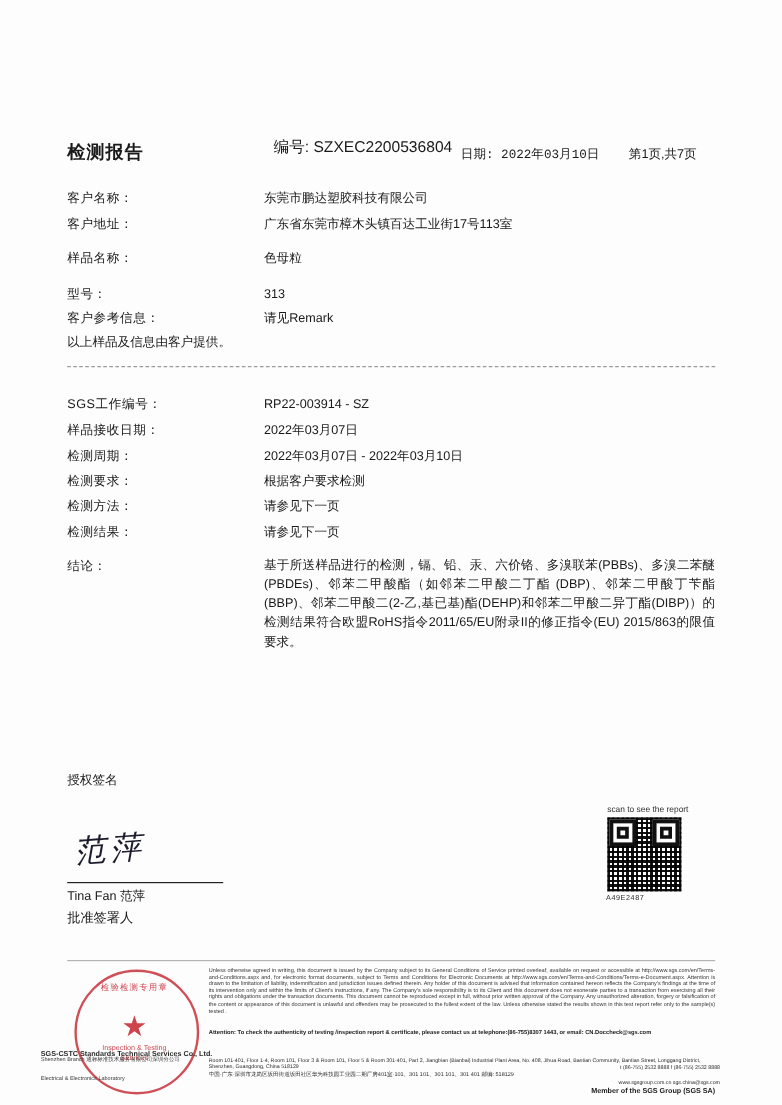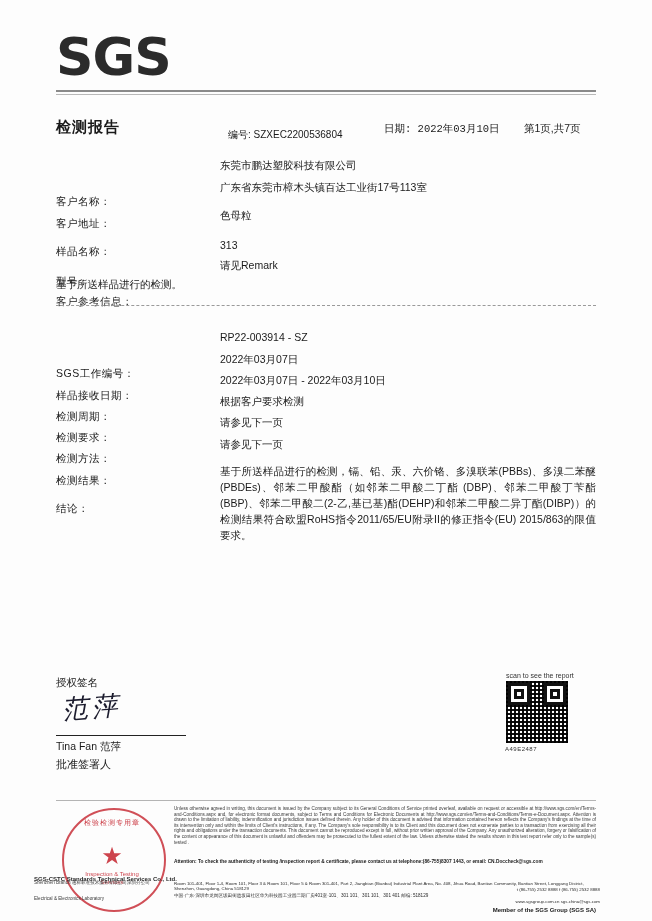--- a/index.html
+++ b/index.html
@@ -60,22 +60,22 @@
     position: absolute;
     left: 56px;
     top: 118px;
     font-size: 15px;
     font-weight: bold;
     letter-spacing: 1px;
   }
   .hdr-no {
     position: absolute;
     left: 228px;
-    top: 128px;
-    font-size: 10px;
+    top: 114px;
+    font-size: 13px;
   }
   .hdr-date {
     position: absolute;
     left: 384px;
     top: 122px;
     font-size: 10.5px;
     font-family: Liberation Mono, monospace;
   }
   .hdr-page {
     position: absolute;
@@ -88,21 +88,20 @@
   .field {
     position: absolute;
     font-size: 10.5px;
     line-height: 15px;
   }
   .field .lbl {
     position: absolute;
     left: 0;
     width: 160px;
     letter-spacing: 0.5px;
-    margin-top: 36px;
   }
   .field .val {
     position: absolute;
     left: 164px;
     width: 420px;
   }
 
   .note {
     position: absolute;
     left: 56px;
@@ -130,21 +129,20 @@
     position: absolute;
     left: 56px;
     top: 626px;
     font-size: 10.5px;
   }
   .sig-auth {
     position: absolute;
     left: 56px;
     top: 643px;
     font-size: 10.5px;
-    margin-top: 33px;
   }
   .sig-line {
     position: absolute;
     left: 56px;
     top: 735px;
     width: 130px;
     border-top: 1px solid #222;
   }
   .sig-name {
     position: absolute;
@@ -326,25 +324,20 @@
     font-size: 6px;
     font-weight: bold;
     color: #2b2b2b;
   }
 </style>
 </head>
 <body>
 
 <div class="page">
 
-  <div class="logo-wrap">
-    <span class="logo-text">SGS</span>
-    <div class="logo-rule"></div>
-    <div class="logo-rule2"></div>
-  </div>
 
   <div class="doc-title">检测报告</div>
   <div class="hdr-no">编号: SZXEC2200536804</div>
   <div class="hdr-date">日期: 2022年03月10日</div>
   <div class="hdr-page">第1页,共7页</div>
 
   <div class="field" style="left:56px; top:158px; width:540px;">
     <span class="lbl">客户名称：</span>
     <span class="val">东莞市鹏达塑胶科技有限公司</span>
   </div>
@@ -358,21 +351,21 @@
     <span class="val">色母粒</span>
   </div>
   <div class="field" style="left:56px; top:238px; width:540px;">
     <span class="lbl">型号：</span>
     <span class="val">313</span>
   </div>
   <div class="field" style="left:56px; top:258px; width:540px;">
     <span class="lbl">客户参考信息：</span>
     <span class="val">请见Remark</span>
   </div>
-  <div class="note" style="top:278px;">基于所送样品进行的检测。</div>
+  <div class="note" style="top:278px;">以上样品及信息由客户提供。</div>
 
   <div class="dashrule" style="top:305px;"></div>
 
   <div class="field" style="left:56px; top:330px; width:540px;">
     <span class="lbl">SGS工作编号：</span>
     <span class="val">RP22-003914 - SZ</span>
   </div>
   <div class="field" style="left:56px; top:352px; width:540px;">
     <span class="lbl">样品接收日期：</span>
     <span class="val">2022年03月07日</span>

